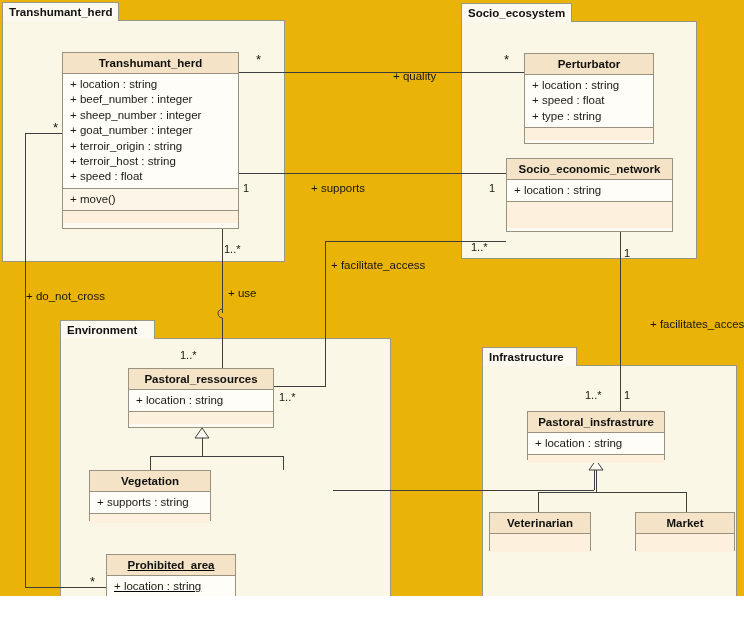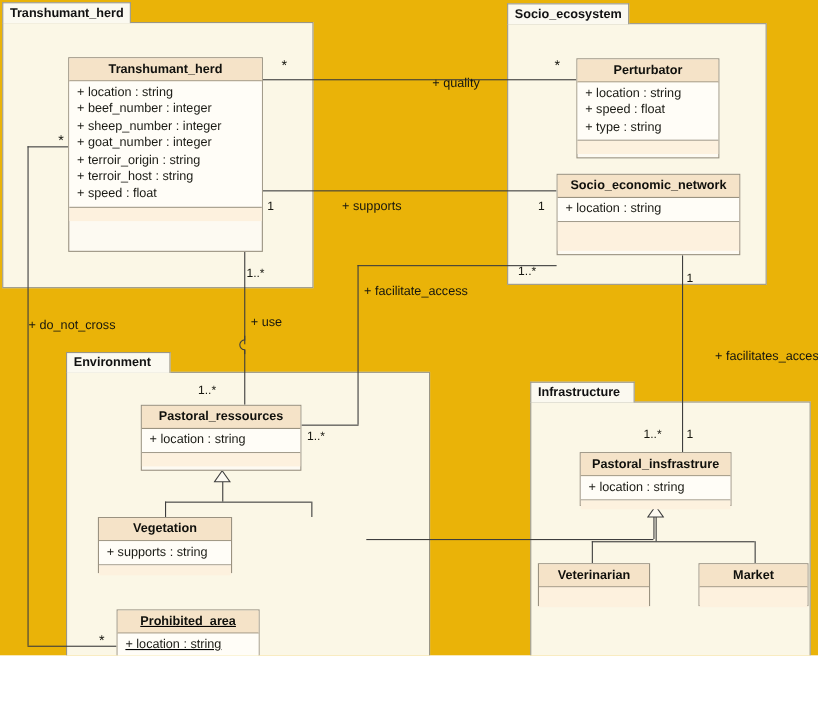--- a/index.html
+++ b/index.html
@@ -202,20 +202,23 @@
     <div class="cls-name">Transhumant_herd</div>
     <div class="cls-attrs">
       <div class="attr">+ location : string</div>
       <div class="attr">+ beef_number : integer</div>
       <div class="attr">+ sheep_number : integer</div>
       <div class="attr">+ goat_number : integer</div>
       <div class="attr">+ terroir_origin : string</div>
       <div class="attr">+ terroir_host : string</div>
       <div class="attr">+ speed : float</div>
     </div>
+    <div class="cls-ops">
+      <div class="attr">+ move()</div>
+    </div>
     <div class="cls-foot"></div>
   </div>
 
   <div class="cls" style="left:524px; top:53px; width:130px; height:91px;">
     <div class="cls-name">Perturbator</div>
     <div class="cls-attrs">
       <div class="attr">+ location : string</div>
       <div class="attr">+ speed : float</div>
       <div class="attr">+ type : string</div>
     </div>

